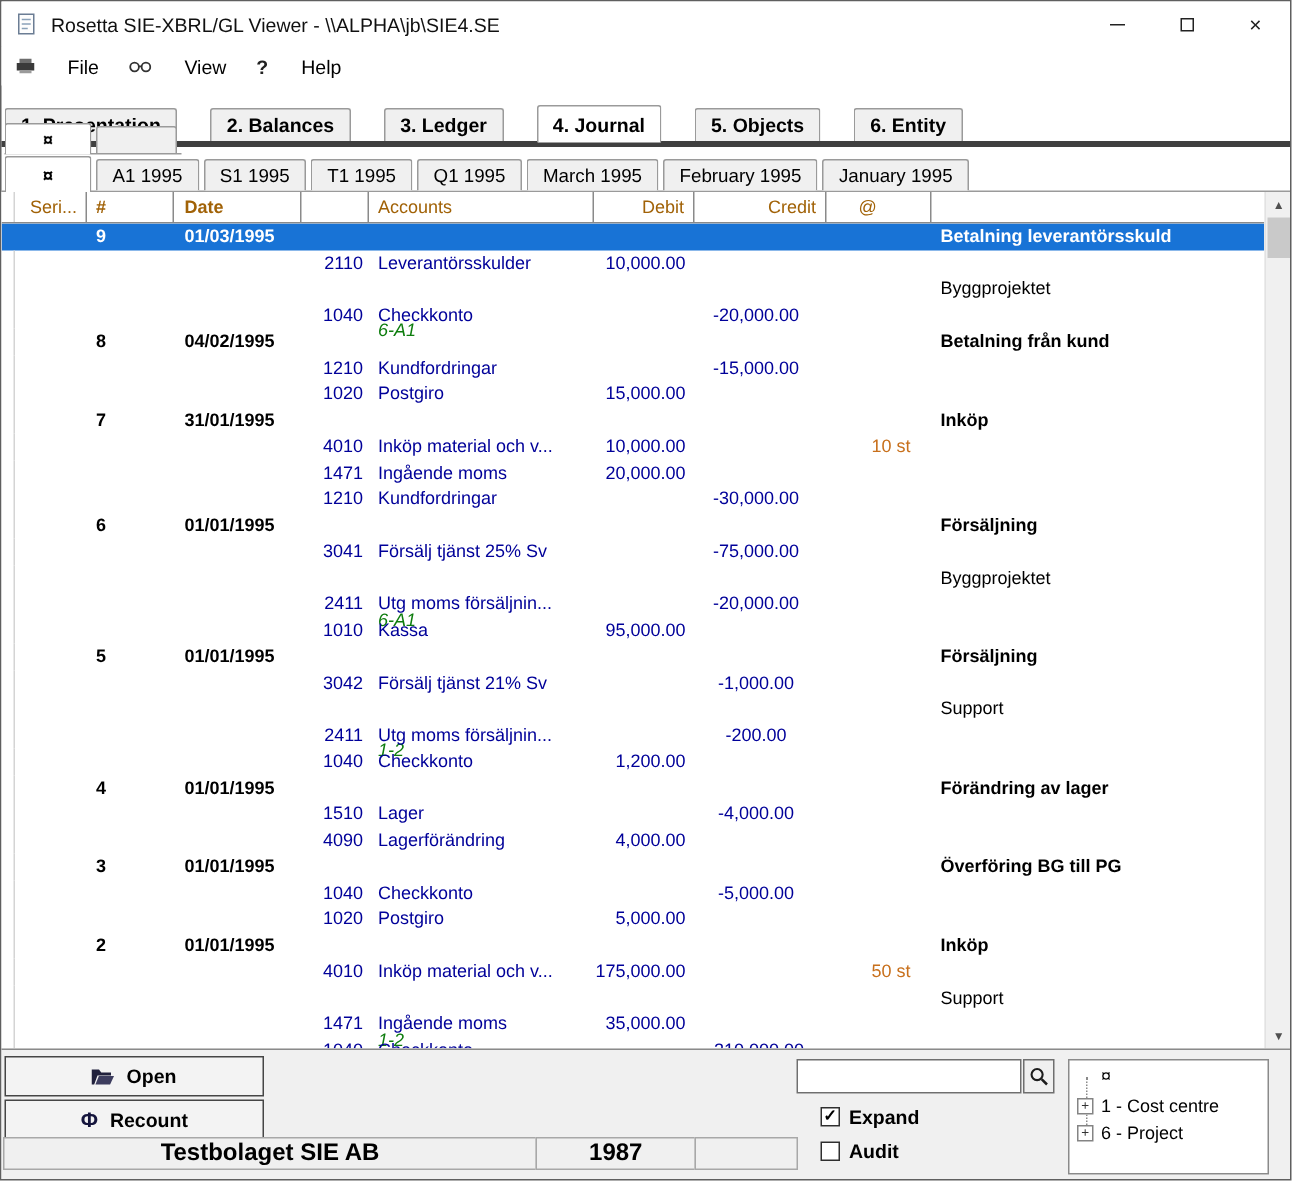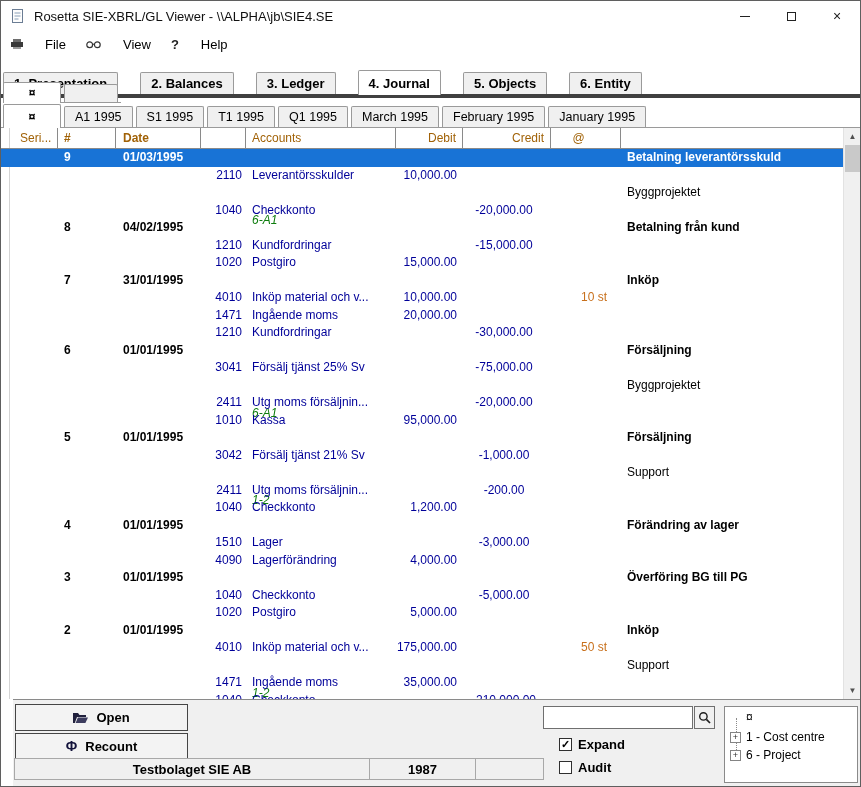--- a/index.html
+++ b/index.html
@@ -67,41 +67,41 @@
   .trow.sel .col-ind{border-right-color:transparent;}
 
   
   #vscroll{position:absolute;top:127px;right:0;bottom:87px;width:17px;background:#f0f0f0;border-left:1px solid #e2e2e2;}
   .sbtn{position:absolute;left:0;width:17px;height:17px;display:flex;align-items:center;justify-content:center;font-size:8px;color:#505050;}
   .sbtn.up{top:0;}
   .sbtn.down{bottom:0;}
   #sthumb{position:absolute;left:1px;top:17px;width:15px;height:27px;background:#c9c9c9;}
 
   
-  #footer{position:absolute;left:0;right:0;bottom:0;height:87px;background:#f0f0f0;border-top:1px solid #8a8a8a;font-size:13px;margin-left:12px;}
+  #footer{position:absolute;left:0;right:0;bottom:0;height:87px;background:#f0f0f0;border-top:1px solid #8a8a8a;font-size:13px;}
   .fbtn{position:absolute;display:flex;align-items:center;justify-content:center;gap:8px;background:#f3f3f3;border:1px solid #454545;font-weight:bold;font-size:13px;cursor:default;}
   #openBtn{left:2px;top:4px;width:173px;height:27px;}
   #recountBtn{left:2px;top:33px;width:173px;height:26px;}
   .phi{font-weight:bold;font-size:14px;color:#14143c;line-height:1;}
   #searchInput{position:absolute;left:530px;top:6px;width:150px;height:23px;border:1px solid #6f6f6f;background:#fff;font-size:12px;padding:0 5px;outline:none;}
   #searchBtn{position:absolute;left:681px;top:6px;width:21px;height:23px;border:1px solid #6f6f6f;background:#f0f0f0;display:flex;align-items:center;justify-content:center;}
   .chk{position:absolute;display:flex;align-items:center;gap:6px;font-weight:bold;font-size:13px;cursor:default;}
   #expandChk{left:546px;top:37px;}
   #auditChk{left:546px;top:60px;}
   .box{width:13px;height:13px;border:1px solid #2f2f2f;background:#fff;display:flex;align-items:center;justify-content:center;
        font-size:11px;font-weight:bold;line-height:1;color:#000;}
   #tree{position:absolute;left:711px;top:6px;width:134px;height:77px;background:#fff;border:1px solid #8a8a8a;font-size:12px;overflow:hidden;}
   #tree::before{content:"";position:absolute;left:11px;top:11px;height:40px;border-left:1px dotted #8a8a8a;}
   .troot{position:absolute;left:21px;top:2px;height:16px;line-height:16px;}
   .titem{position:absolute;left:5px;display:flex;align-items:center;gap:5px;height:16px;}
   .titem:nth-of-type(2){top:22px;}
   .titem:nth-of-type(3){top:40px;}
   .expander{width:11px;height:11px;border:1px solid #848484;background:#fff;display:flex;align-items:center;justify-content:center;
             font-size:9px;line-height:1;color:#333;flex:0 0 11px;}
-  #statusbar{position:absolute;left:1px;top:58px;width:530px;height:22px;display:flex;font-weight:bold;font-size:13px;}
+  #statusbar{position:absolute;left:1px;top:58px;width:530px;height:22px;display:flex;font-weight:bold;font-size:16px;}
   .seg{border:1px solid #a8a8a8;display:flex;align-items:center;justify-content:center;height:100%;background:#f0f0f0;}
   .seg+.seg{margin-left:-1px;}
   .seg.s1{width:356px;}
   .seg.s2{width:107px;}
   .seg.s3{flex:1;}
 </style>
 </head>
 <body>
 
 <div id="win">
@@ -456,21 +456,21 @@
           <div class="c col-desc bold">Förändring av lager</div>
         </div>
         <div class="trow">
           <div class="c col-ind"></div>
           <div class="c col-seri"></div>
           <div class="c col-num"></div>
           <div class="c col-date"></div>
           <div class="c col-acct nav">1510</div>
           <div class="c col-accounts nav">Lager</div>
           <div class="c col-debit nav"></div>
-          <div class="c col-credit nav">-3,000.00</div>
+          <div class="c col-credit nav">-4,000.00</div>
           <div class="c col-at qty"></div>
           <div class="c col-desc"></div>
         </div>
         <div class="trow">
           <div class="c col-ind"></div>
           <div class="c col-seri"></div>
           <div class="c col-num"></div>
           <div class="c col-date"></div>
           <div class="c col-acct nav">4090</div>
           <div class="c col-accounts nav">Lagerförändring</div>

